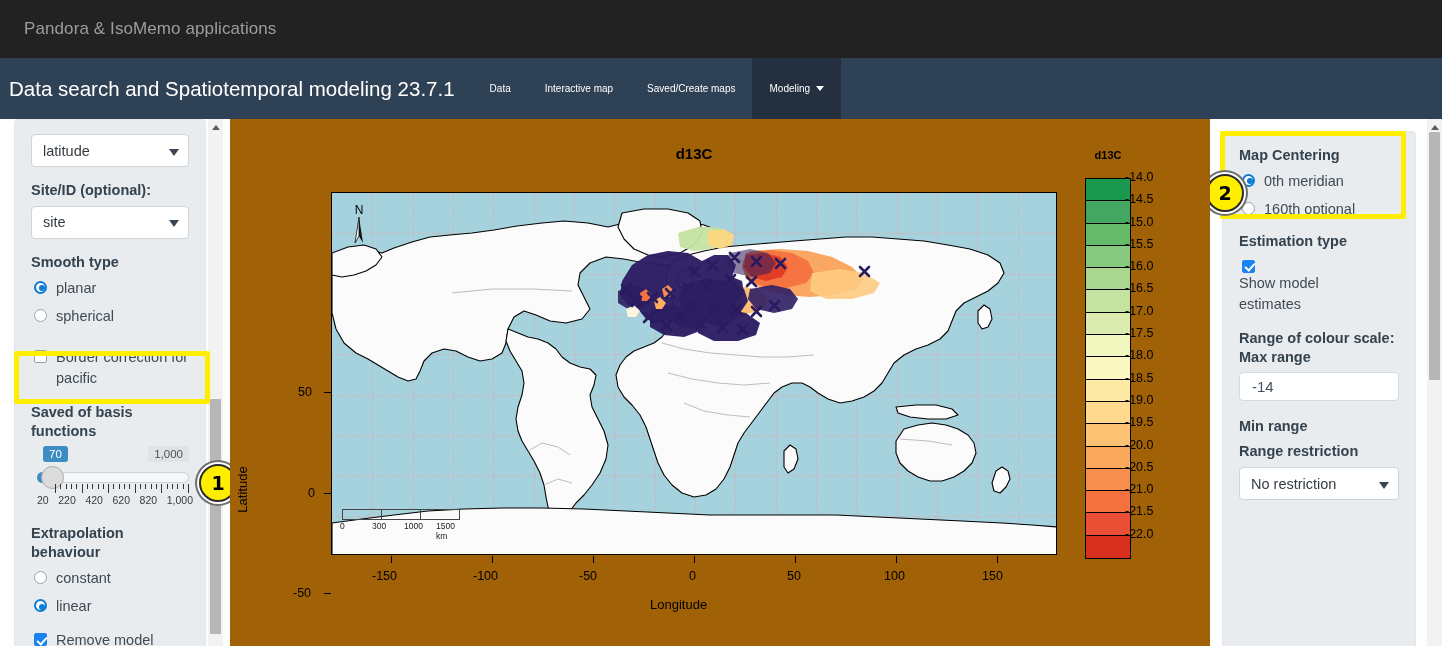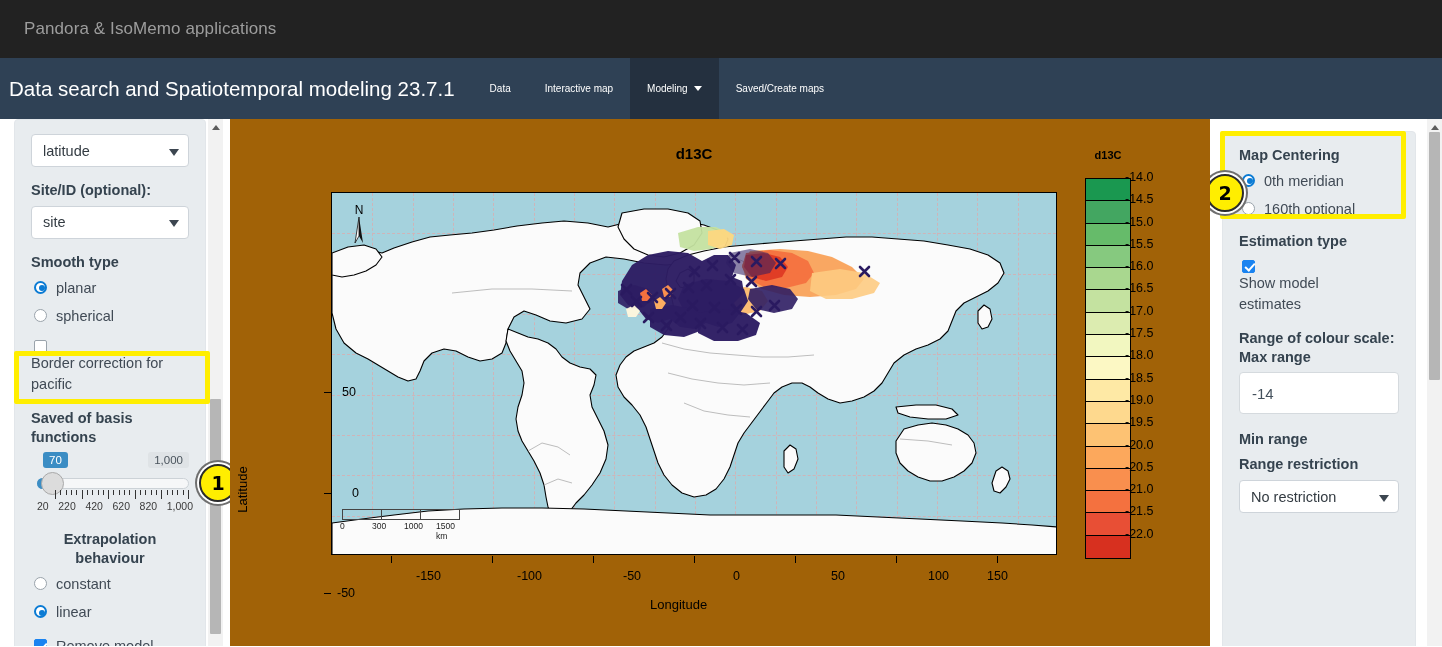--- a/index.html
+++ b/index.html
@@ -111,21 +111,21 @@
     margin-top: -2px;
     width: 0; height: 0;
     border-left: 5.5px solid transparent;
     border-right: 5.5px solid transparent;
     border-top: 7px solid #3c4650;
   }
   .text-input {
     background: #ffffff;
     border: 1px solid #d5dade;
     border-radius: 4px;
-    height: 42px;
+    height: 29px;
     display: flex;
     align-items: center;
     padding: 0 12px;
     color: #44515d;
     font-size: 15px;
     margin-bottom: 16px;
   }
 
   .radio-row, .check-row {
     display: flex;
@@ -301,21 +301,20 @@
     border-color: #d9b9bb;
   }
   .grid-v { top: 0; bottom: 0; width: 0; border-left: 1px dashed #cfb4b8; }
   .grid-h { left: 0; right: 0; height: 0; border-top: 1px dashed #cfb4b8; }
 
   .land { position: absolute; }
   .ytick-lab, .xtick-lab {
     position: absolute;
     color: #000000;
     font-size: 12.5px;
-    margin-left: 44px;
   }
   .tickmark { position: absolute; background: #000000; }
   .axis-title {
     position: absolute;
     color: #000000;
     font-size: 13px;
   }
 
   
   #legend { position: absolute; left: 855px; top: 30px; }
@@ -371,27 +370,27 @@
 </div>
 
 <div id="navbar">
   <div class="nav-title">Data search and Spatiotemporal modeling 23.7.1</div>
   <a class="nav-item">
     <span>Data</span>
   </a>
   <a class="nav-item">
     <span>Interactive map</span>
   </a>
+  <a class="nav-item">
+    <span>Saved/Create maps</span>
+  </a>
   <a class="nav-item active">
     <span>Modeling</span>
     <i class="caret"></i>
   </a>
-  <a class="nav-item">
-    <span>Saved/Create maps</span>
-  </a>
 </div>
 
 <div id="content">
 
   <div class="sidebar" id="sidebar-left">
     <div class="panel" id="panel-left">
 
       <div class="select-box">
         <span>latitude</span>
         <i class="tri"></i>
@@ -406,21 +405,21 @@
       <div class="ctl-label">Smooth type</div>
       <div class="radio-row">
         <span class="radio checked"></span>
         <span class="opt-text">planar</span>
       </div>
       <div class="radio-row">
         <span class="radio"></span>
         <span class="opt-text">spherical</span>
       </div>
 
-      <div class="check-row" style="margin-top:10px;margin-bottom:12px;flex-direction:column;">
+      <div class="check-row" style="margin-top:20px;margin-bottom:12px;">
         <span class="checkbox"></span>
         <span class="opt-text" style="max-width:140px;">Border correction for pacific</span>
       </div>
 
       <div class="ctl-label" style="margin-top:14px;">Saved of basis functions</div>
 
       <div class="slider-wrap">
         <span class="slider-bubble">70</span>
         <span class="slider-max">1,000</span>
         <span class="slider-track"></span>
@@ -457,21 +456,21 @@
         <span class="slider-labels">
           <span>20</span>
           <span>220</span>
           <span>420</span>
           <span>620</span>
           <span>820</span>
           <span>1,000</span>
         </span>
       </div>
 
-      <div class="ctl-label" style="margin-top:16px;text-align:center;">Extrapolation behaviour</div>
+      <div class="ctl-label" style="margin-top:16px;">Extrapolation behaviour</div>
       <div class="radio-row">
         <span class="radio"></span>
         <span class="opt-text">constant</span>
       </div>
       <div class="radio-row">
         <span class="radio checked"></span>
         <span class="opt-text">linear</span>
       </div>
 
       <div class="check-row" style="margin-top:13px;">
@@ -658,21 +657,21 @@
     <div class="tickmark" style="left:464px; top:437px; width:1px; height:7px;"></div>
     <div class="tickmark" style="left:565px; top:437px; width:1px; height:7px;"></div>
     <div class="tickmark" style="left:666px; top:437px; width:1px; height:7px;"></div>
     <div class="tickmark" style="left:767px; top:437px; width:1px; height:7px;"></div>
     <div class="xtick-lab" style="left:142px; top:450px;">-150</div>
     <div class="xtick-lab" style="left:243px; top:450px;">-100</div>
     <div class="xtick-lab" style="left:349px; top:450px;">-50</div>
     <div class="xtick-lab" style="left:459px; top:450px;">0</div>
     <div class="xtick-lab" style="left:557px; top:450px;">50</div>
     <div class="xtick-lab" style="left:654px; top:450px;">100</div>
-    <div class="xtick-lab" style="left:713px; top:450px;">150</div>
+    <div class="xtick-lab" style="left:752px; top:450px;">150</div>
     <div class="axis-title" style="left:420px; top:478px;">Longitude</div>
 
     <div id="legend">
       <div class="leg-title">d13C</div>
       <div class="leg-bar">
         <div style="background:#1a9850"></div>
         <div style="background:#43a661"></div>
         <div style="background:#66bb6a"></div>
         <div style="background:#86c97f"></div>
         <div style="background:#a9d78f"></div>

